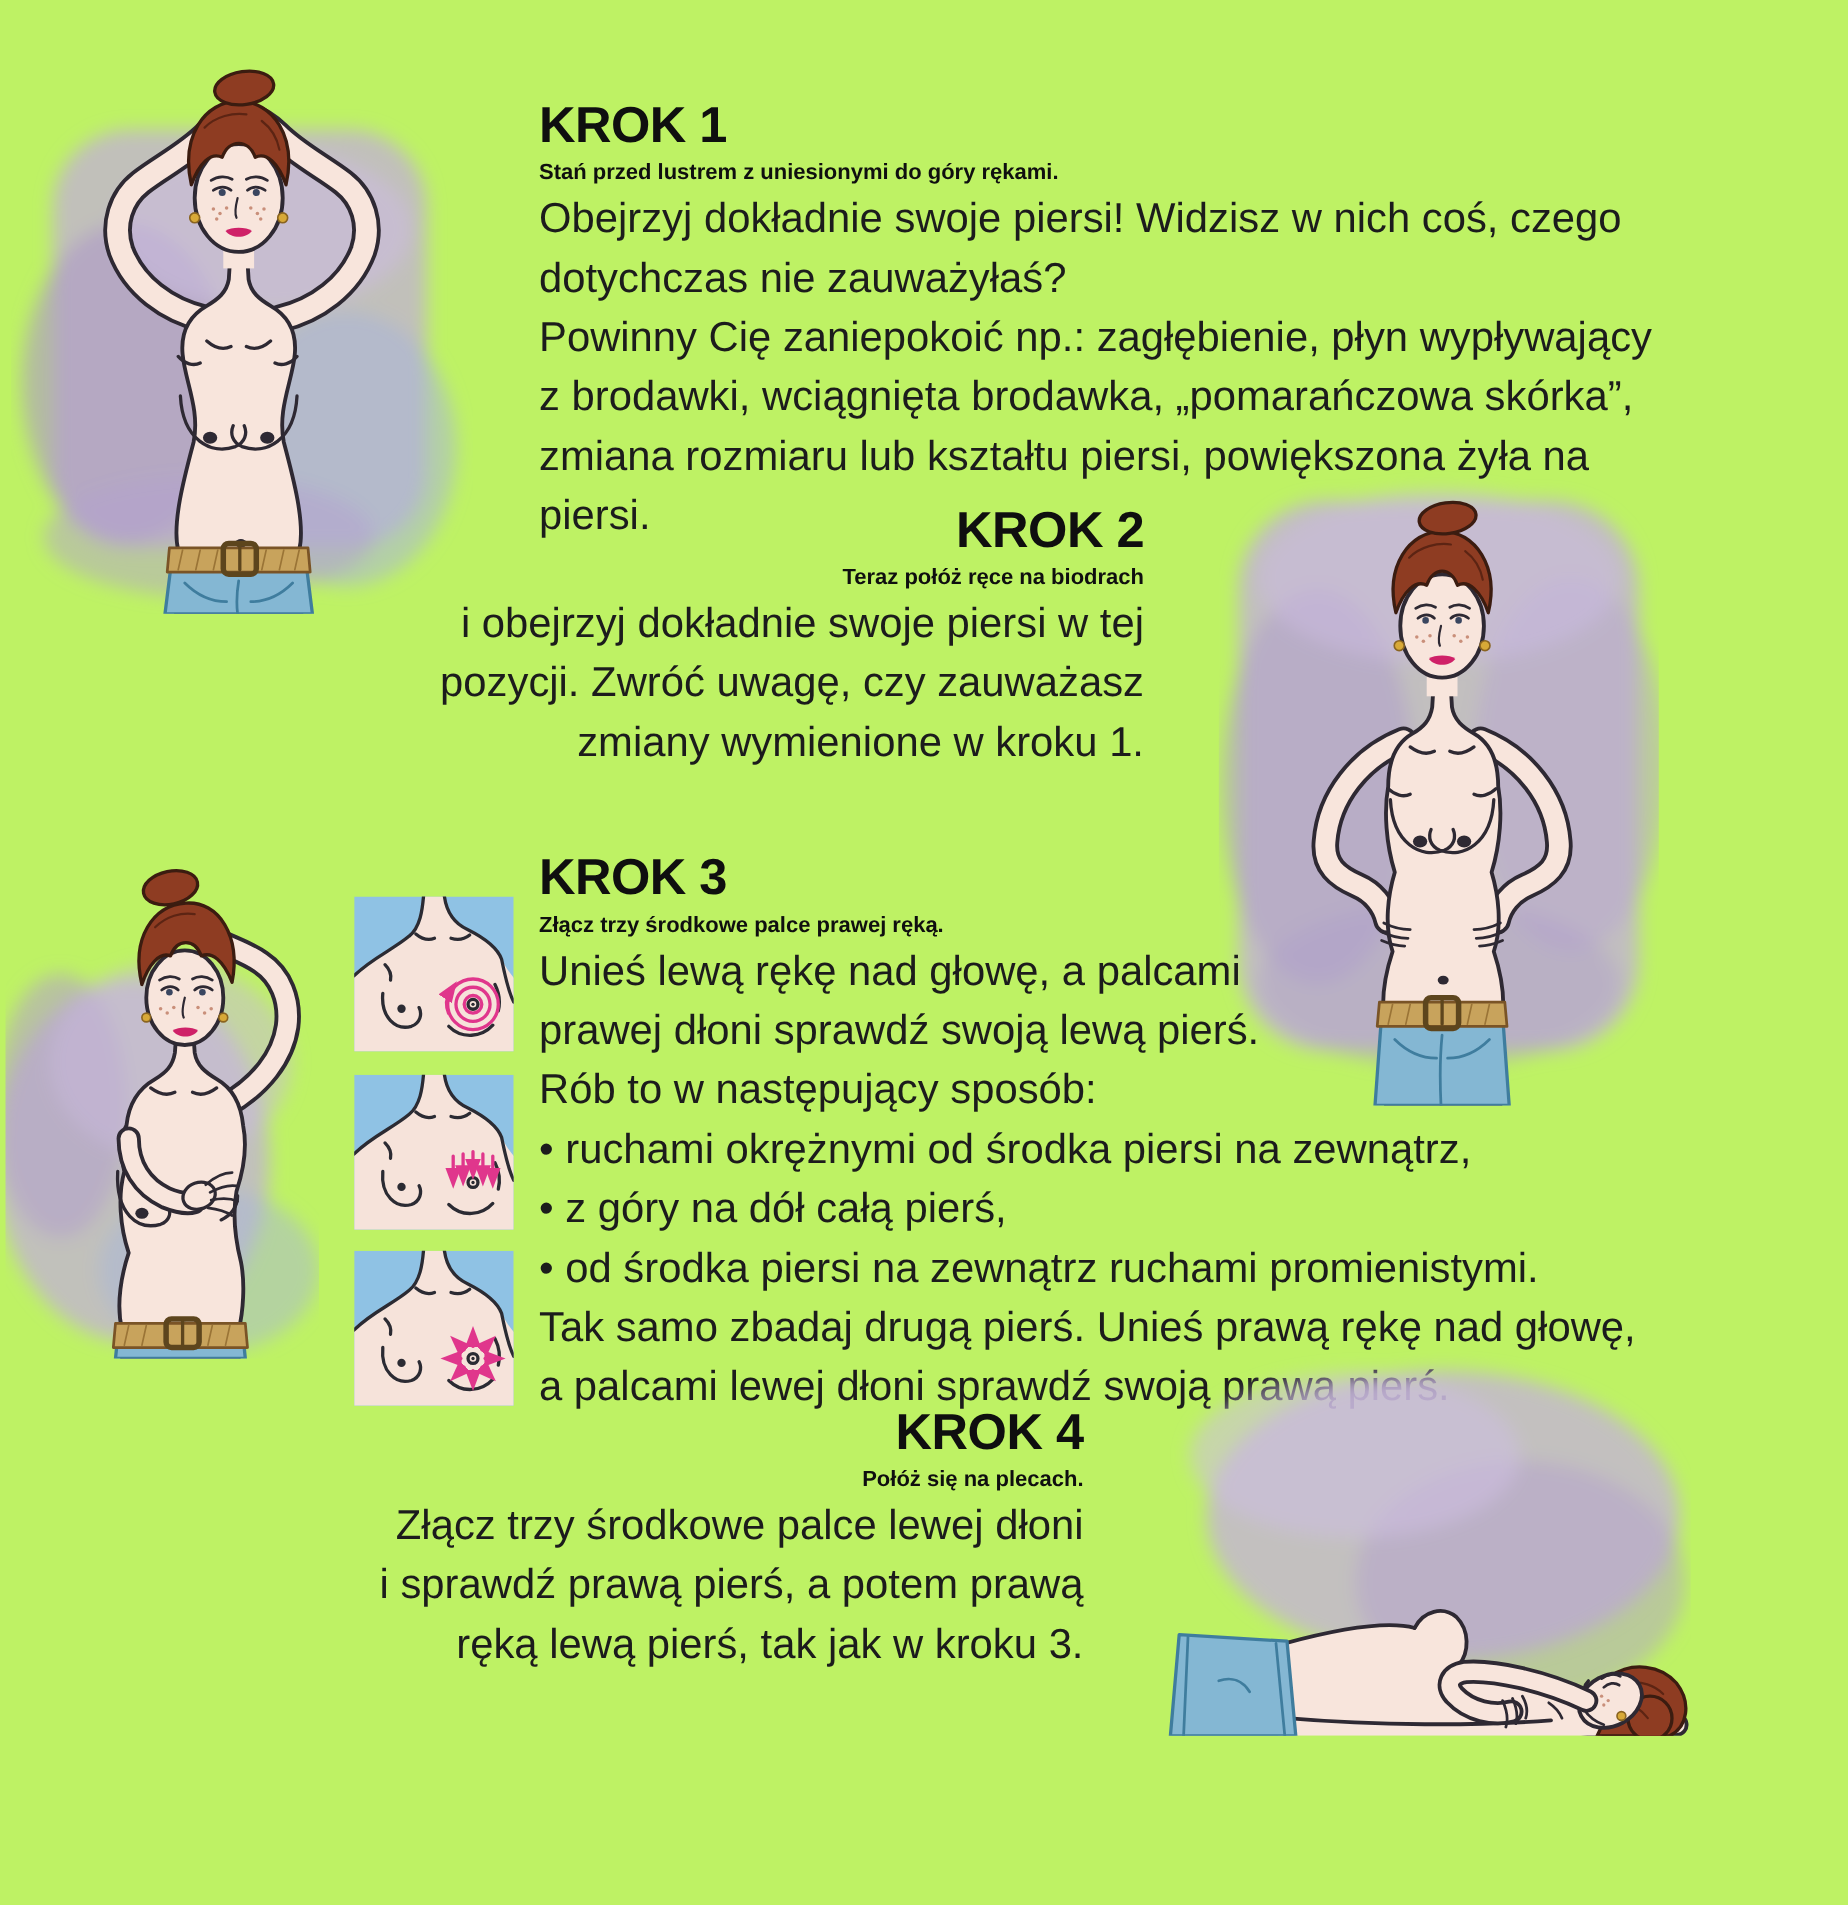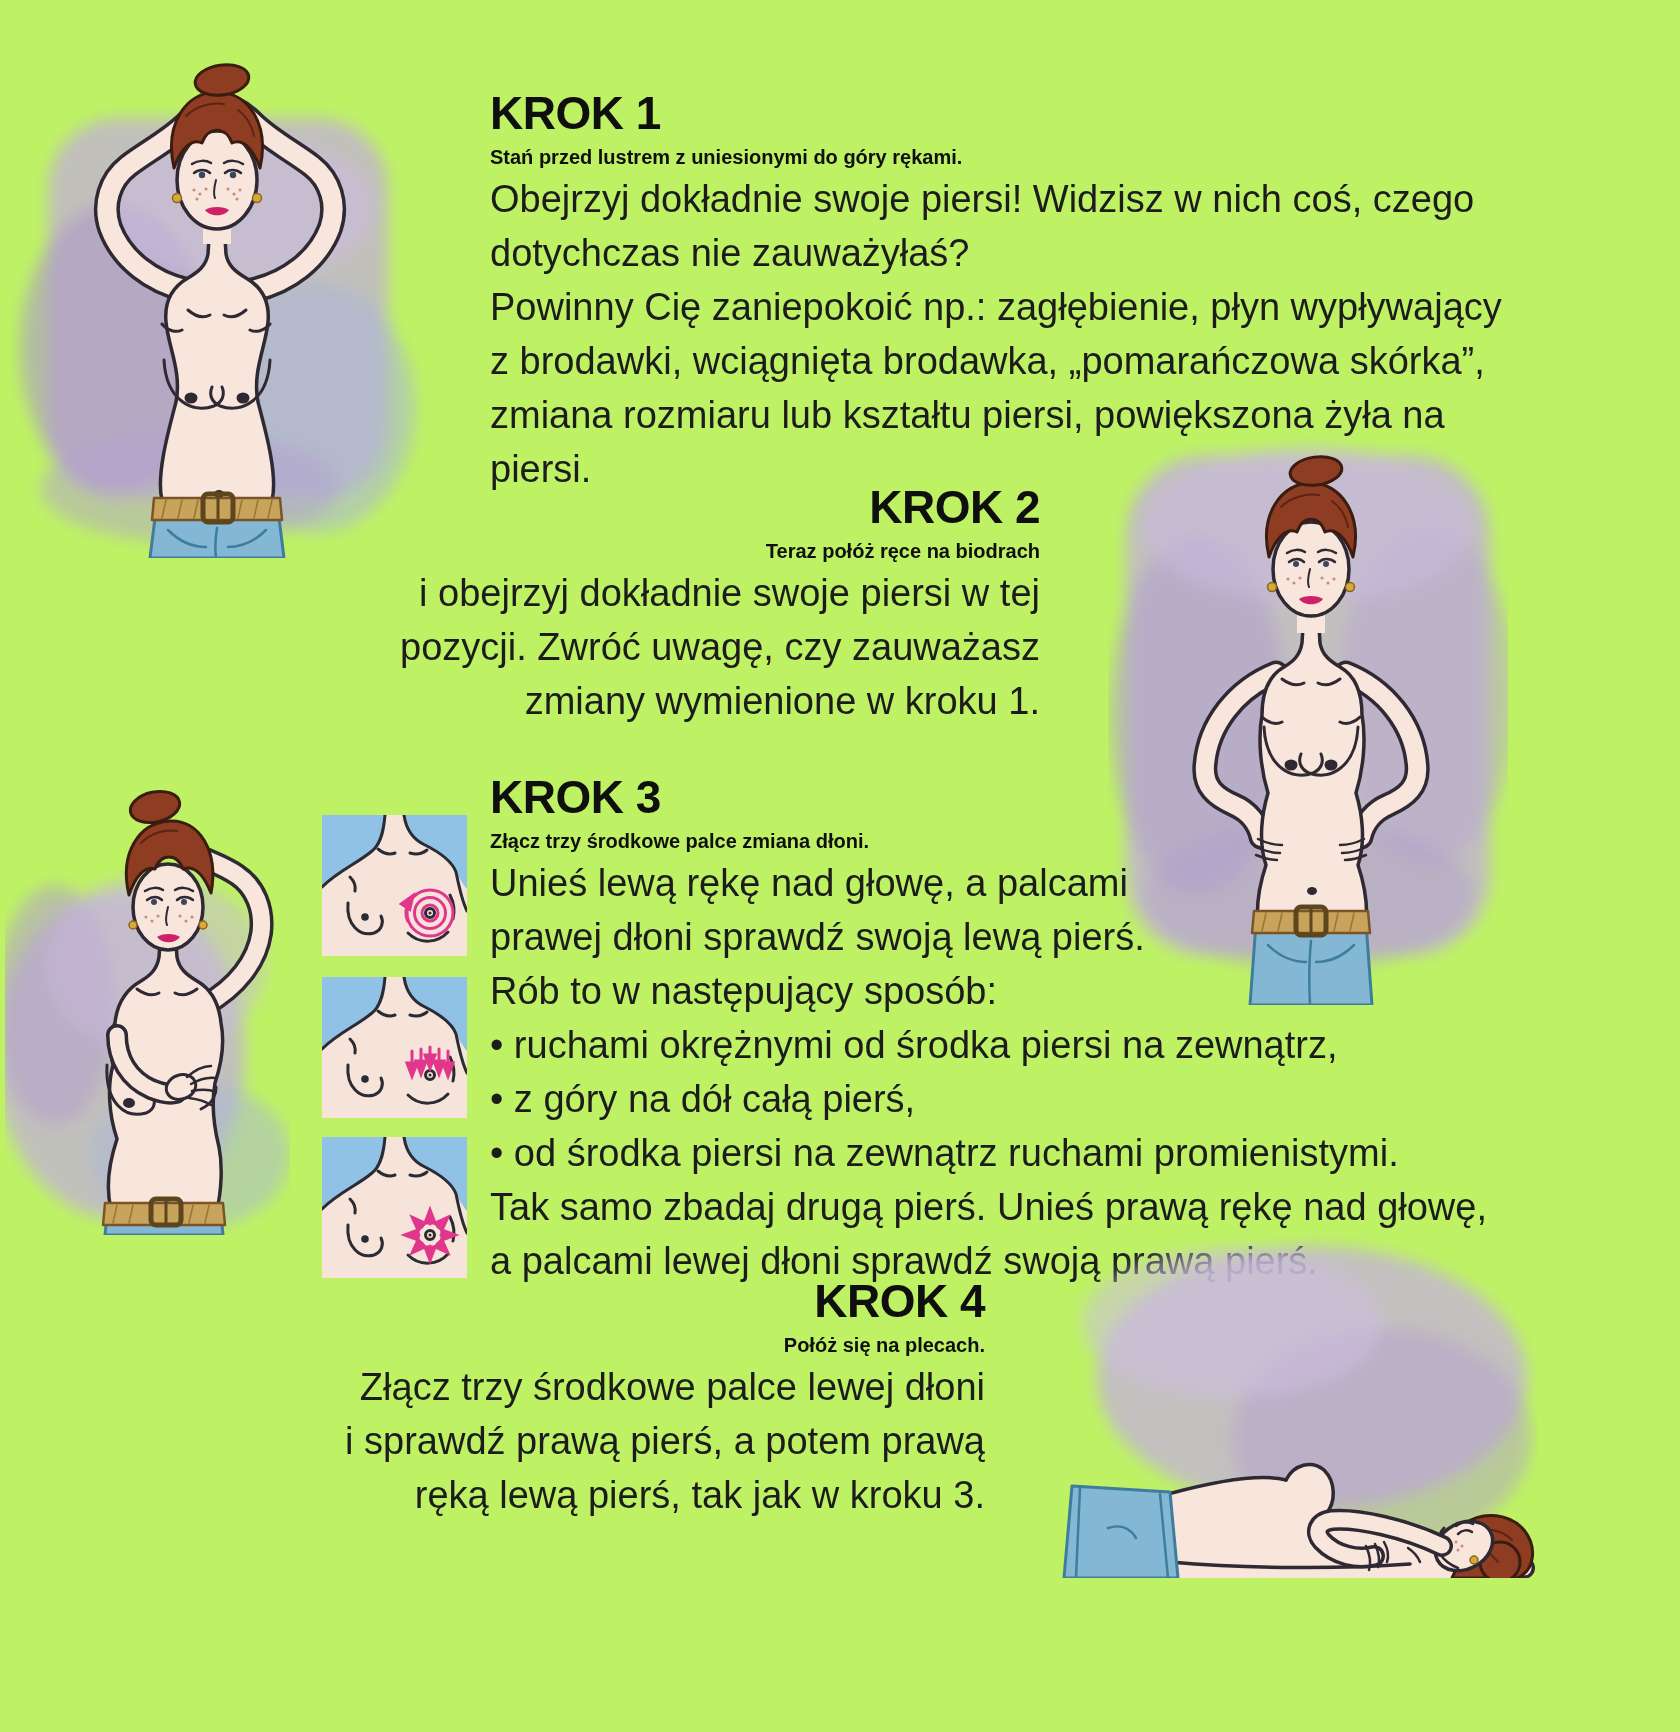--- a/index.html
+++ b/index.html
@@ -95,21 +95,21 @@
     <div class="step-title">KROK 1</div>
     <div class="step-sub">Stań przed lustrem z uniesionymi do góry rękami.</div>
     <div class="step-body">Obejrzyj dokładnie swoje piersi! Widzisz w nich coś, czego
 dotychczas nie zauważyłaś?
 Powinny Cię zaniepokoić np.: zagłębienie, płyn wypływający
 z brodawki, wciągnięta brodawka, „pomarańczowa skórka”,
 zmiana rozmiaru lub kształtu piersi, powiększona żyła na
 piersi.</div>
   </div>
 
-  <div class="step align-right" style="left:340px;top:482px;width:700px;">
+  <div class="step align-right" style="left:340px;top:456px;width:700px;">
     <div class="step-title">KROK 2</div>
     <div class="step-sub">Teraz połóż ręce na biodrach</div>
     <div class="step-body">i obejrzyj dokładnie swoje piersi w tej
 pozycji. Zwróć uwagę, czy zauważasz
 zmiany wymienione w kroku 1.</div>
   </div>
 
   <div class="illu" style="left:1108px;top:415px;width:400px;height:590px;">
     <svg width="400" height="590" viewBox="0 0 400 590">
       <defs>
@@ -337,21 +337,21 @@
         <path d="M 116 106 L 122 112" marker-end="url(#ah-c)"></path>
         <path d="M 100 106 L 94 112" marker-end="url(#ah-c)"></path>
         <path d="M 116 90 L 122 84" marker-end="url(#ah-c)"></path>
         <path d="M 100 90 L 94 84" marker-end="url(#ah-c)"></path>
       </g>
     </svg>
   </div>
 
   <div class="step" style="left:490px;top:772px;width:1010px;">
     <div class="step-title">KROK 3</div>
-    <div class="step-sub">Złącz trzy środkowe palce zmiana dłoni.</div>
+    <div class="step-sub">Złącz trzy środkowe palce prawej ręką.</div>
     <div class="step-body">Unieś lewą rękę nad głowę, a palcami
 prawej dłoni sprawdź swoją lewą pierś.
 Rób to w następujący sposób:
 • ruchami okrężnymi od środka piersi na zewnątrz,
 • z góry na dół całą pierś,
 • od środka piersi na zewnątrz ruchami promienistymi.
 Tak samo zbadaj drugą pierś. Unieś prawą rękę nad głowę,
 a palcami lewej dłoni sprawdź swoją prawą pierś.</div>
   </div>
 

